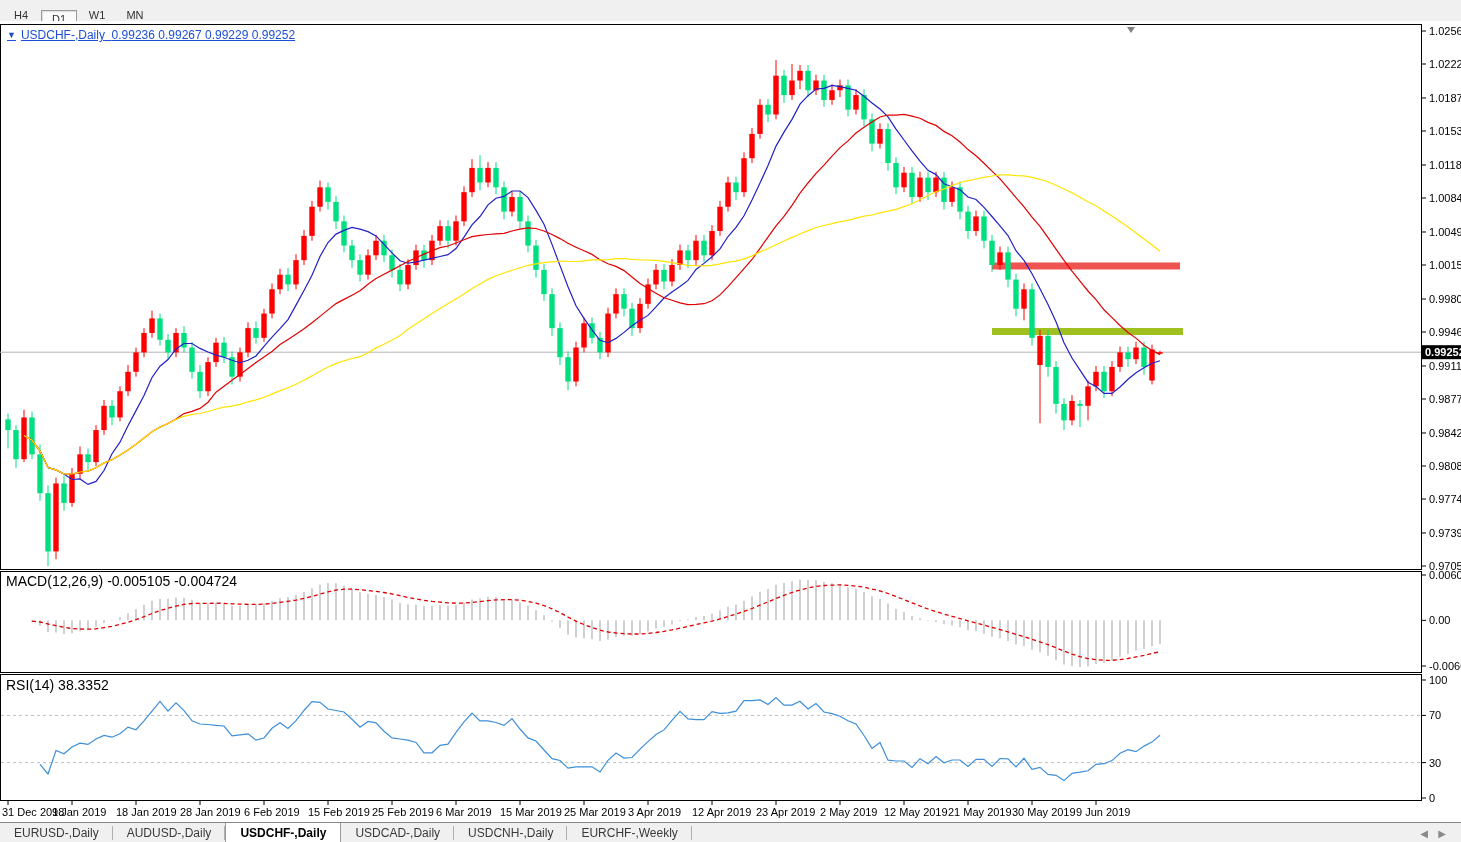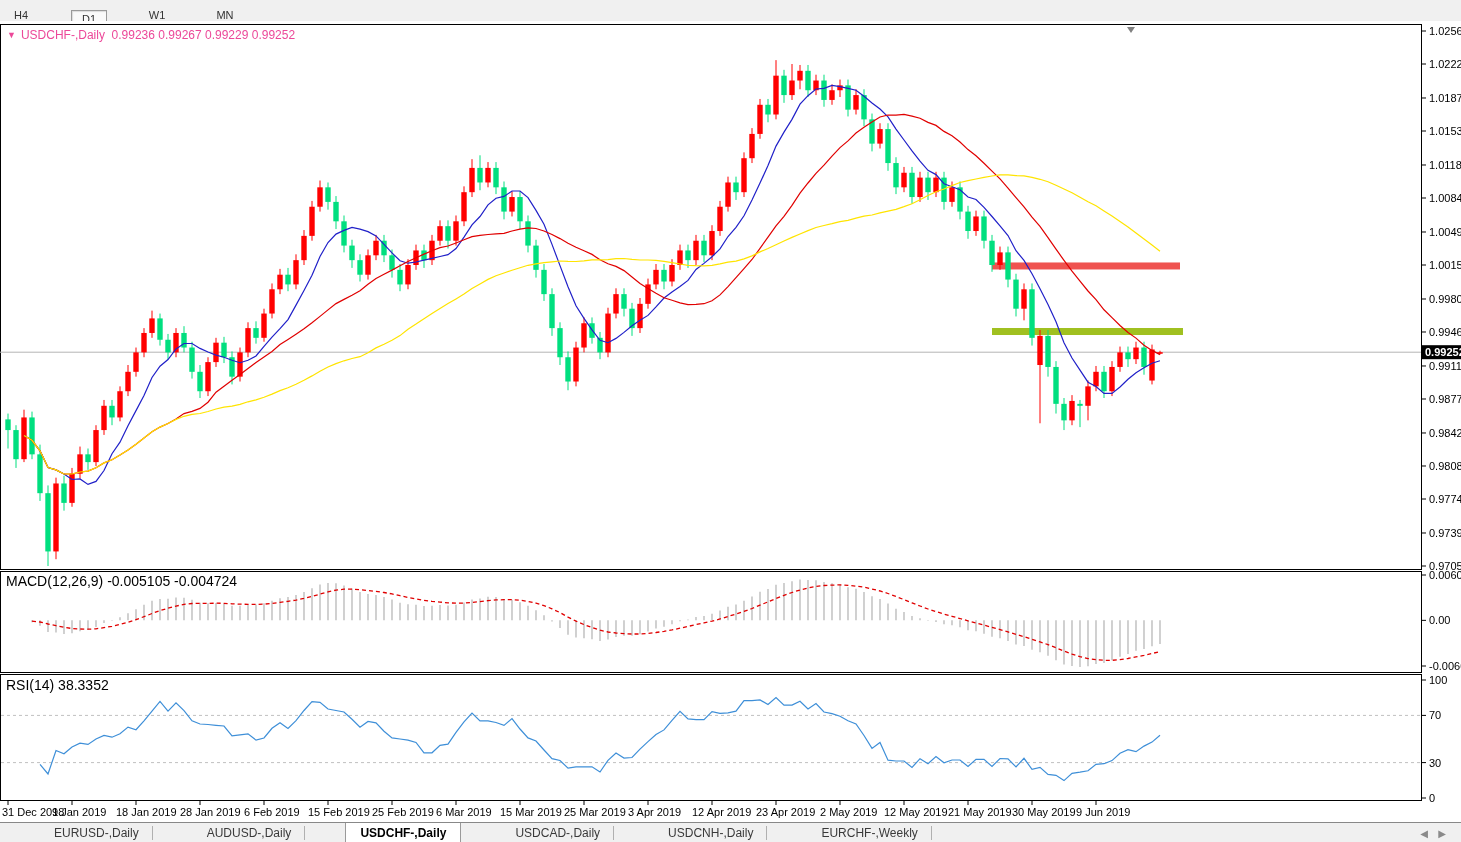--- a/index.html
+++ b/index.html
@@ -1,32 +1,32 @@
 <!DOCTYPE html>
 <html><head>
 <meta charset="utf-8">
 <style>
   html,body{margin:0;padding:0;background:#f0f0f0;width:1461px;height:842px;overflow:hidden;
     font-family:"Liberation Sans",sans-serif;-webkit-font-smoothing:none;}
   
   #toolbar{position:absolute;left:0;top:0;width:1461px;height:30px;background:#f0f0f0;
-    border-bottom:1px solid #d4d0c8;display:flex;align-items:center;padding-left:2px;box-sizing:border-box;gap:30px;}
+    border-bottom:1px solid #d4d0c8;display:flex;align-items:center;padding-left:2px;box-sizing:border-box;}
   .tf-btn{min-width:26px;height:17px;margin:0 1px;padding:0 4px;font-size:11px;color:#333;
     background:#f0f0f0;border:1px solid #f0f0f0;display:flex;align-items:center;justify-content:center;cursor:default;}
   .tf-btn.active{background:#fafafa;border:1px solid #9a9a9a;box-shadow:inset 1px 1px 1px rgba(0,0,0,.12);margin-top:9px;}
   
   #chart-wrap{position:absolute;left:0;top:21px;width:1461px;height:801px;background:#fff;}
   #chart-svg{position:absolute;left:0;top:0;}
-  #chart-title{position:absolute;left:7px;top:7px;font-size:12px;color:#ec4899;white-space:pre;z-index:5;}
+  #chart-title{position:absolute;left:7px;top:7px;font-size:12px;color:#1d4ed8;white-space:pre;z-index:5;text-decoration:underline;}
   #chart-title .tri{font-size:9px;margin-right:5px;position:relative;top:-1px;}
   .panel-label{position:absolute;left:6px;font-size:14px;color:#000;z-index:5;}
   
   #tabbar{position:absolute;left:0;top:822px;width:1461px;height:20px;background:#f0f0f0;
     border-top:1px solid #888;display:flex;align-items:stretch;font-size:12px;}
-  .chart-tab{display:flex;align-items:center;padding:8px 14px;color:#3a3a3a;position:relative;cursor:default;margin-left:40px;}
+  .chart-tab{display:flex;align-items:center;padding:8px 14px;color:#3a3a3a;position:relative;cursor:default;}
   .chart-tab .sep{position:absolute;right:0;top:3px;bottom:3px;width:1px;background:#b0b0b0;}
   .chart-tab.active{background:#ffffff;color:#000;border-left:1px solid #9a9a9a;border-right:1px solid #9a9a9a;
     border-bottom:1px solid #fff;margin-top:0;font-weight:bold;}
   #tab-scroll{margin-left:auto;display:flex;align-items:center;padding-right:10px;}
   .scroll-arrow{width:18px;height:16px;display:flex;align-items:center;justify-content:center;
     color:#8a8a8a;font-size:10px;cursor:default;}
 </style>
 </head>
 <body>
 

